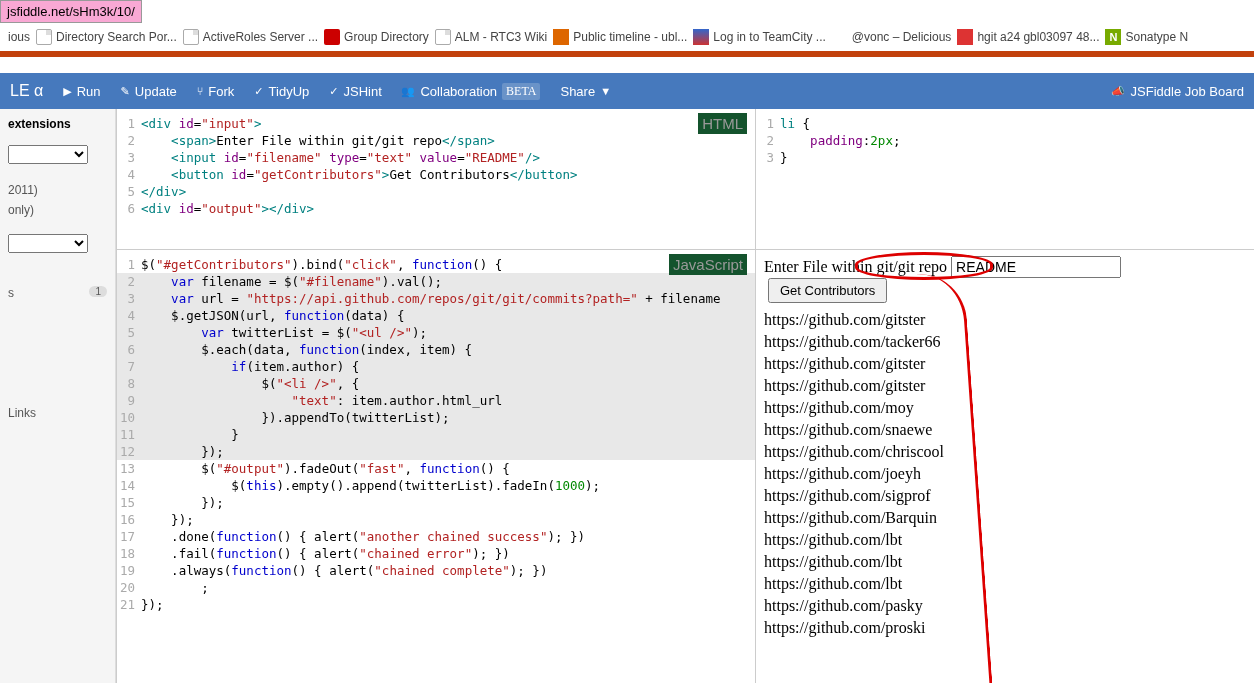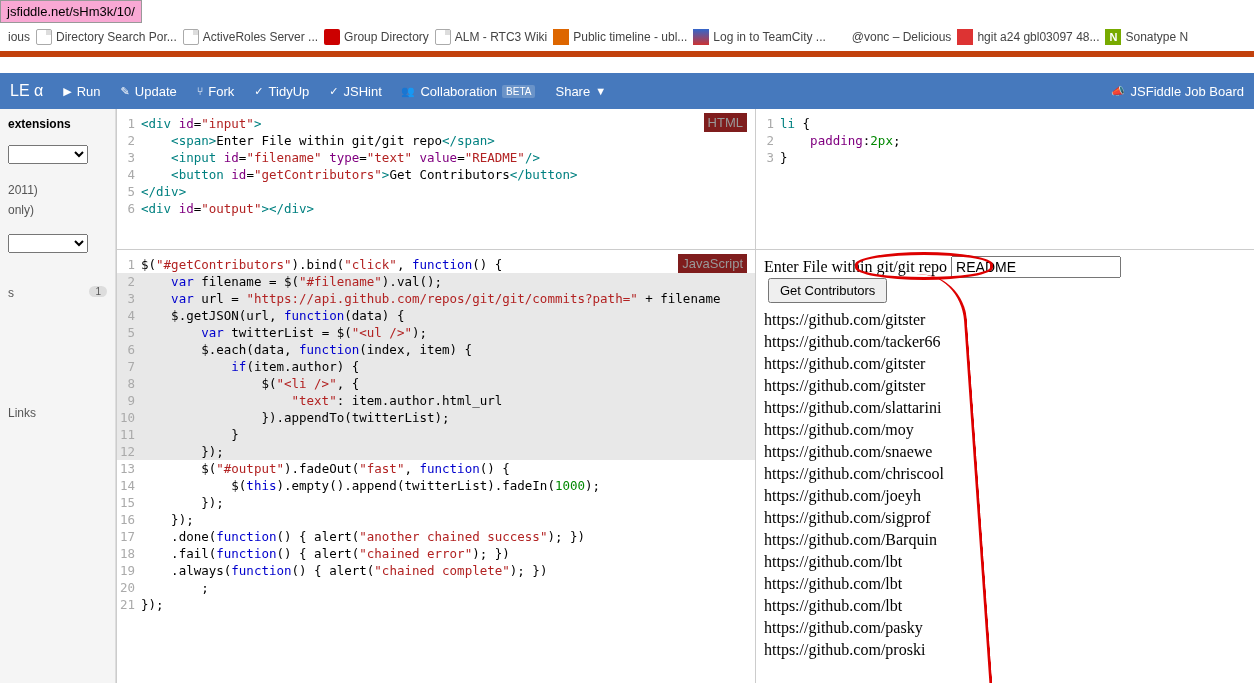--- a/index.html
+++ b/index.html
@@ -17,34 +17,34 @@
 .ico-tc { background: linear-gradient(#36c, #c33); }
 .ico-del { background: #fff; display: flex; }
 .ico-del::before { content: ""; width: 7px; height: 16px; background: #36c; }
 .ico-del::after { content: ""; width: 7px; height: 16px; background: #222; }
 .ico-hg { background: #d33; }
 .ico-n { background: #7a0; color: #fff; text-align: center; line-height: 16px; font-weight: bold; font-size: 11px; }
 
 .toolbar { background: #4679bd; color: #fff; height: 36px; display: flex; align-items: center; padding: 0 10px; gap: 20px; margin-top: 16px; }
 .toolbar .brand { font-size: 16px; font-weight: 300; }
 .toolbar .btn { display: flex; align-items: center; gap: 5px; cursor: pointer; font-size: 13px; }
-.toolbar .beta { background: #6a93c8; font-size: 10px; padding: 1px 4px; border-radius: 2px; }
+.toolbar .beta { background: #6a93c8; font-size: 12px; padding: 1px 4px; border-radius: 2px; font-family: Liberation Serif, serif; }
 .toolbar .right { margin-left: auto; }
 .toolbar .tico { font-size: 11px; }
 
 .main { display: flex; height: calc(100% - 72px); }
 .sidebar { width: 116px; background: #f5f5f5; border-right: 1px solid #ddd; padding: 8px; font-size: 12px; }
 .sidebar .section { margin-bottom: 10px; font-weight: bold; }
 .sidebar select { width: 80px; margin-top: 4px; }
 .sidebar .item { padding: 3px 0; color: #555; }
 .sidebar .badge { float: right; background: #ddd; border-radius: 8px; padding: 0 6px; font-size: 10px; }
 
 .panels { flex: 1; display: grid; grid-template-columns: 1fr 498px; grid-template-rows: 140px 1fr; gap: 1px; background: #ccc; padding-left: 1px; }
 .panel { background: #fff; position: relative; overflow: hidden; }
-.panel-label { position: absolute; top: 4px; right: 8px; color: #999; font-size: 13px; background: #7f1d1d; padding: 2px 4px; z-index: 5; }
+.panel-label { position: absolute; top: 4px; right: 8px; color: #999; font-size: 15px; background: #14532d; padding: 2px 4px; z-index: 5; }
 
 .code { font-family: Consolas, monospace; font-size: 12.5px; line-height: 17px; padding: 6px 0; }
 .gutter { display: inline-block; width: 24px; text-align: right; color: #aaa; padding-right: 6px; user-select: none; }
 .line { white-space: pre; }
 .hl { background: #e8e8e8; }
 
 .t-tag { color: #008080; }
 .t-attr { color: #800080; }
 .t-val { color: #b22222; }
 .t-str { color: #b22222; }
@@ -217,21 +217,20 @@
         <div class="prompt">
           <span>Enter File within git/git repo</span>
           <input type="text" value="README" style="">
           <button>Get Contributors</button>
         </div>
         <ul id="result-list">
             <li>https://github.com/gitster</li>
             <li>https://github.com/tacker66</li>
             <li>https://github.com/gitster</li>
             <li>https://github.com/gitster</li>
-            <li>https://github.com/slattarini</li>
             <li>https://github.com/moy</li>
             <li>https://github.com/snaewe</li>
             <li>https://github.com/chriscool</li>
             <li>https://github.com/joeyh</li>
             <li>https://github.com/sigprof</li>
             <li>https://github.com/Barquin</li>
             <li>https://github.com/lbt</li>
             <li>https://github.com/lbt</li>
             <li>https://github.com/lbt</li>
             <li>https://github.com/pasky</li>

